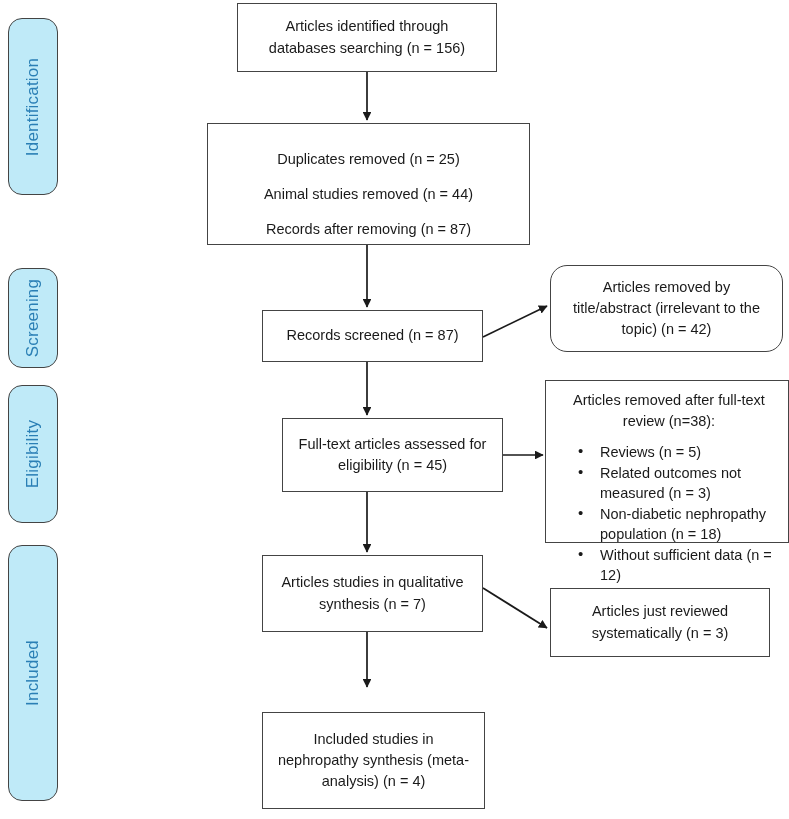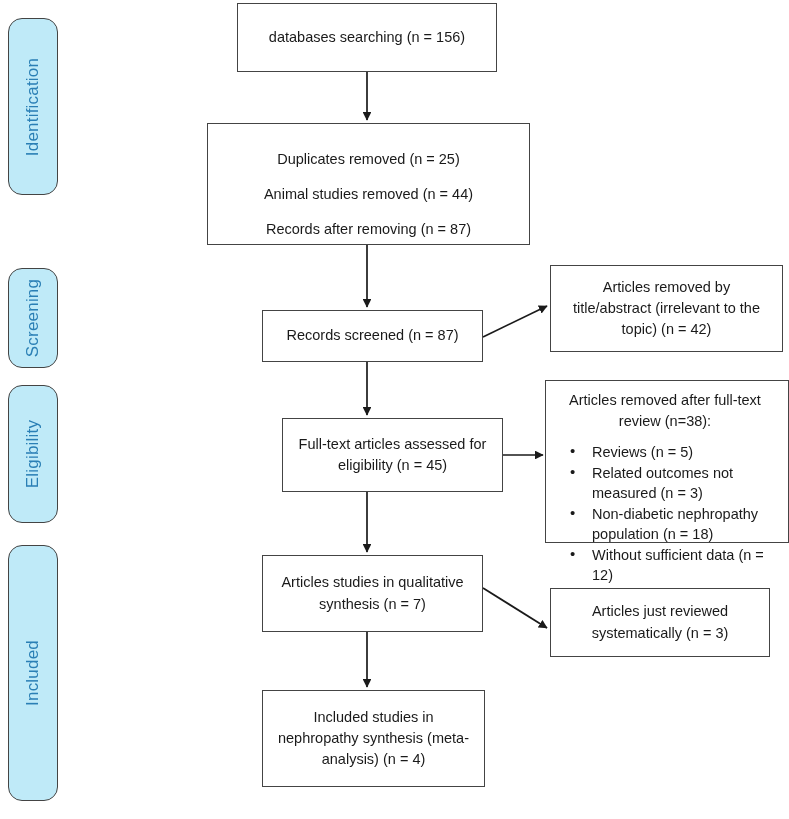--- a/index.html
+++ b/index.html
@@ -51,21 +51,21 @@
     font-size: 14.5px;
     line-height: 1.45;
     padding: 4px 8px;
   }
   .box .line { display: block; width: 100%; }
   .box .line.bold { font-weight: normal; }
   .box .line.spaced { margin-top: 14px; }
   
   .box.listbox {
     justify-content: flex-start;
-    padding: 9px 6px 6px 2px;
+    padding: 9px 6px 6px 10px;
   }
   .box.listbox .heading {
     text-align: center;
     width: 100%;
   }
   .box.listbox ul {
     margin: 10px 0 0 0;
     padding: 0 0 0 44px;
     text-align: left;
     width: 100%;
@@ -133,34 +133,35 @@
     <line x1="483" y1="455" x2="543" y2="455" stroke="#1a1a1a" stroke-width="1.7" marker-end="url(#arw)"></line>
 
     <line x1="367" y1="492" x2="367" y2="552" stroke="#1a1a1a" stroke-width="1.7" marker-end="url(#arw)"></line>
 
     <line x1="483" y1="588" x2="547" y2="628" stroke="#1a1a1a" stroke-width="1.7" marker-end="url(#arw)"></line>
 
     <line x1="367" y1="632" x2="367" y2="687" stroke="#1a1a1a" stroke-width="1.7" marker-end="url(#arw)"></line>
   </svg>
 
   <div class="box" style="left:237px; top:3px; width:260px; height:69px;">
+    <span class="line">Articles identified through</span>
     <span class="line">databases searching (n = 156)</span>
   </div>
 
   <div class="box" style="left:207px; top:123px; width:323px; height:122px;justify-content:flex-end;">
     <span class="line">Duplicates removed (n = 25)</span>
     <span class="line spaced">Animal studies removed (n = 44)</span>
     <span class="line spaced bold">Records after removing (n = 87)</span>
   </div>
 
   <div class="box" style="left:262px; top:310px; width:221px; height:52px;">
     <span class="line">Records screened (n = 87)</span>
   </div>
 
-  <div class="box" style="left:550px; top:265px; width:233px; height:87px;">
+  <div class="box" style="left:550px; top:265px; width:233px; height:87px;border-radius:17px;">
     <span class="line">Articles removed by</span>
     <span class="line">title/abstract (irrelevant to the</span>
     <span class="line">topic) (n = 42)</span>
   </div>
 
   <div class="box" style="left:262px; top:418px; width:221px; height:74px;margin-left:20px;">
     <span class="line">Full-text articles assessed for</span>
     <span class="line">eligibility (n = 45)</span>
   </div>
 
@@ -178,19 +179,19 @@
   <div class="box" style="left:262px; top:555px; width:221px; height:77px;">
     <span class="line">Articles studies in qualitative</span>
     <span class="line">synthesis (n = 7)</span>
   </div>
 
   <div class="box" style="left:550px; top:588px; width:220px; height:69px;text-align:center;">
     <span class="line">Articles just reviewed</span>
     <span class="line">systematically (n = 3)</span>
   </div>
 
-  <div class="box" style="left:262px; top:690px; width:223px; height:97px;">
+  <div class="box" style="left:262px; top:712px; width:223px; height:97px;">
     <span class="line">Included studies in</span>
     <span class="line">nephropathy synthesis (meta-</span>
     <span class="line">analysis) (n = 4)</span>
   </div>
 
 </div>
 
 </body></html>

